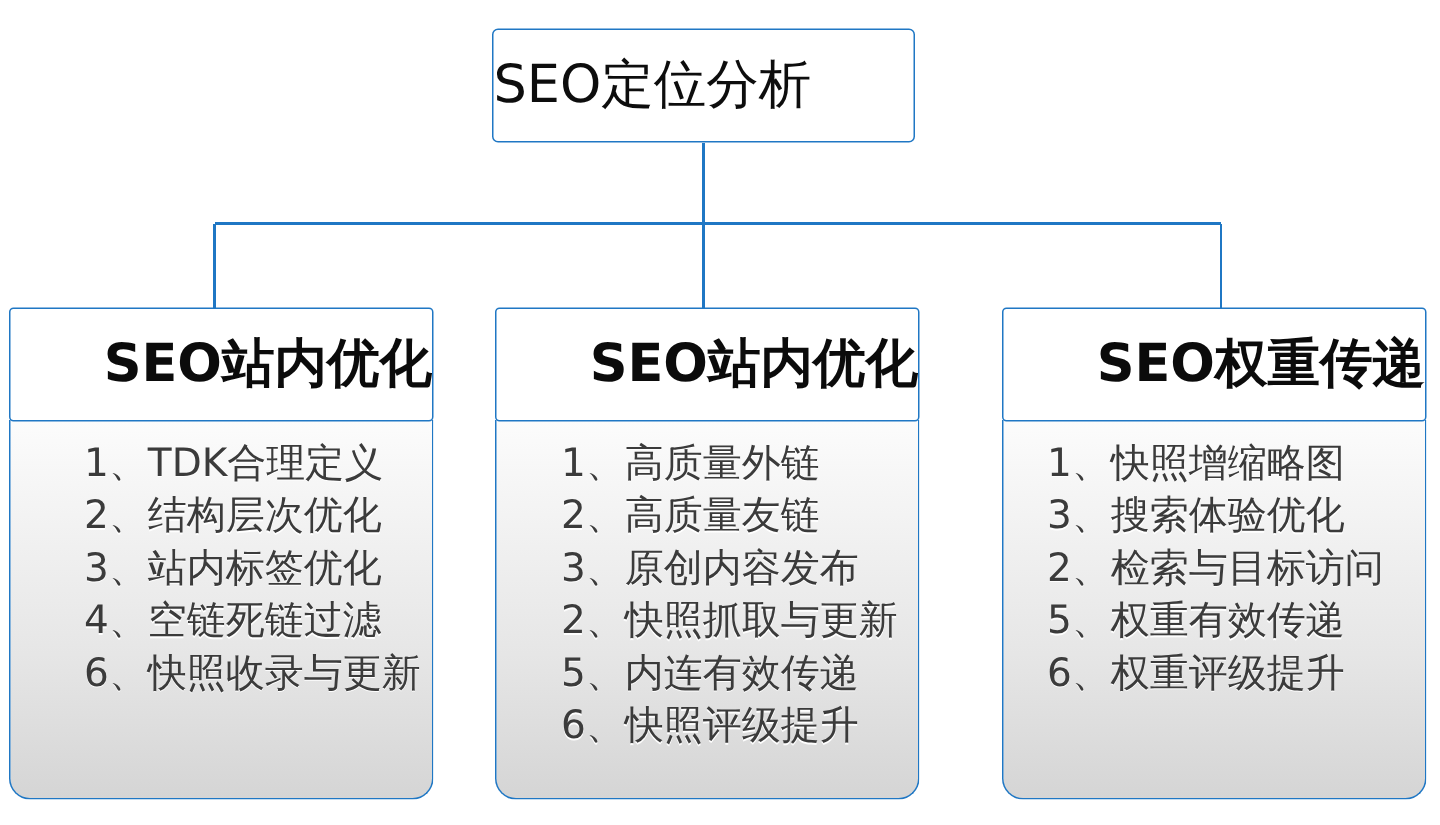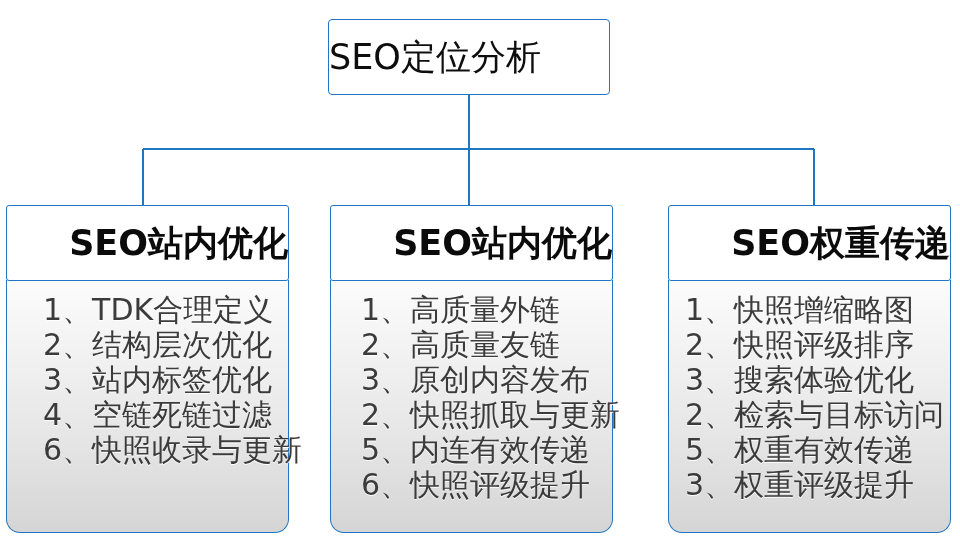--- a/index.html
+++ b/index.html
@@ -102,25 +102,26 @@
   }
 
   .item-list {
     list-style: none;
     margin: 0;
     padding: 0 0 0 36px;
     width: 100%;
     box-sizing: border-box;
   }
   .item {
-    font-size: 30px;
+    font-size: 26px;
     line-height: 35px;
     color: #3b3b3b;
     white-space: nowrap;
     text-shadow: 0px 1px 0px rgba(255,255,255,0.95);
+    margin-left: 13px;
   }
   .branch.col-2 .item-list { padding-left: 16px; }
   .branch.col-1 .item-list { padding-left: 30px; }
 </style>
 </head>
 <body>
 
 <div id="diagram">
 
   <svg id="connectors" viewBox="0 0 960 550" width="960" height="550" xmlns="http://www.w3.org/2000/svg">
@@ -168,22 +169,21 @@
     </div>
   </div>
 
   <div class="branch col-2">
     <div class="branch-header">
       <span class="branch-title">SEO权重传递</span>
     </div>
     <div class="branch-body">
       <ul class="item-list">
         <li class="item">1、快照增缩略图</li>
-        <li class="item">2、快照评级排序</li>
         <li class="item">3、搜索体验优化</li>
         <li class="item">2、检索与目标访问</li>
         <li class="item">5、权重有效传递</li>
-        <li class="item">3、权重评级提升</li>
+        <li class="item">6、权重评级提升</li>
       </ul>
     </div>
   </div>
 
 </div>
 
 </body></html>

